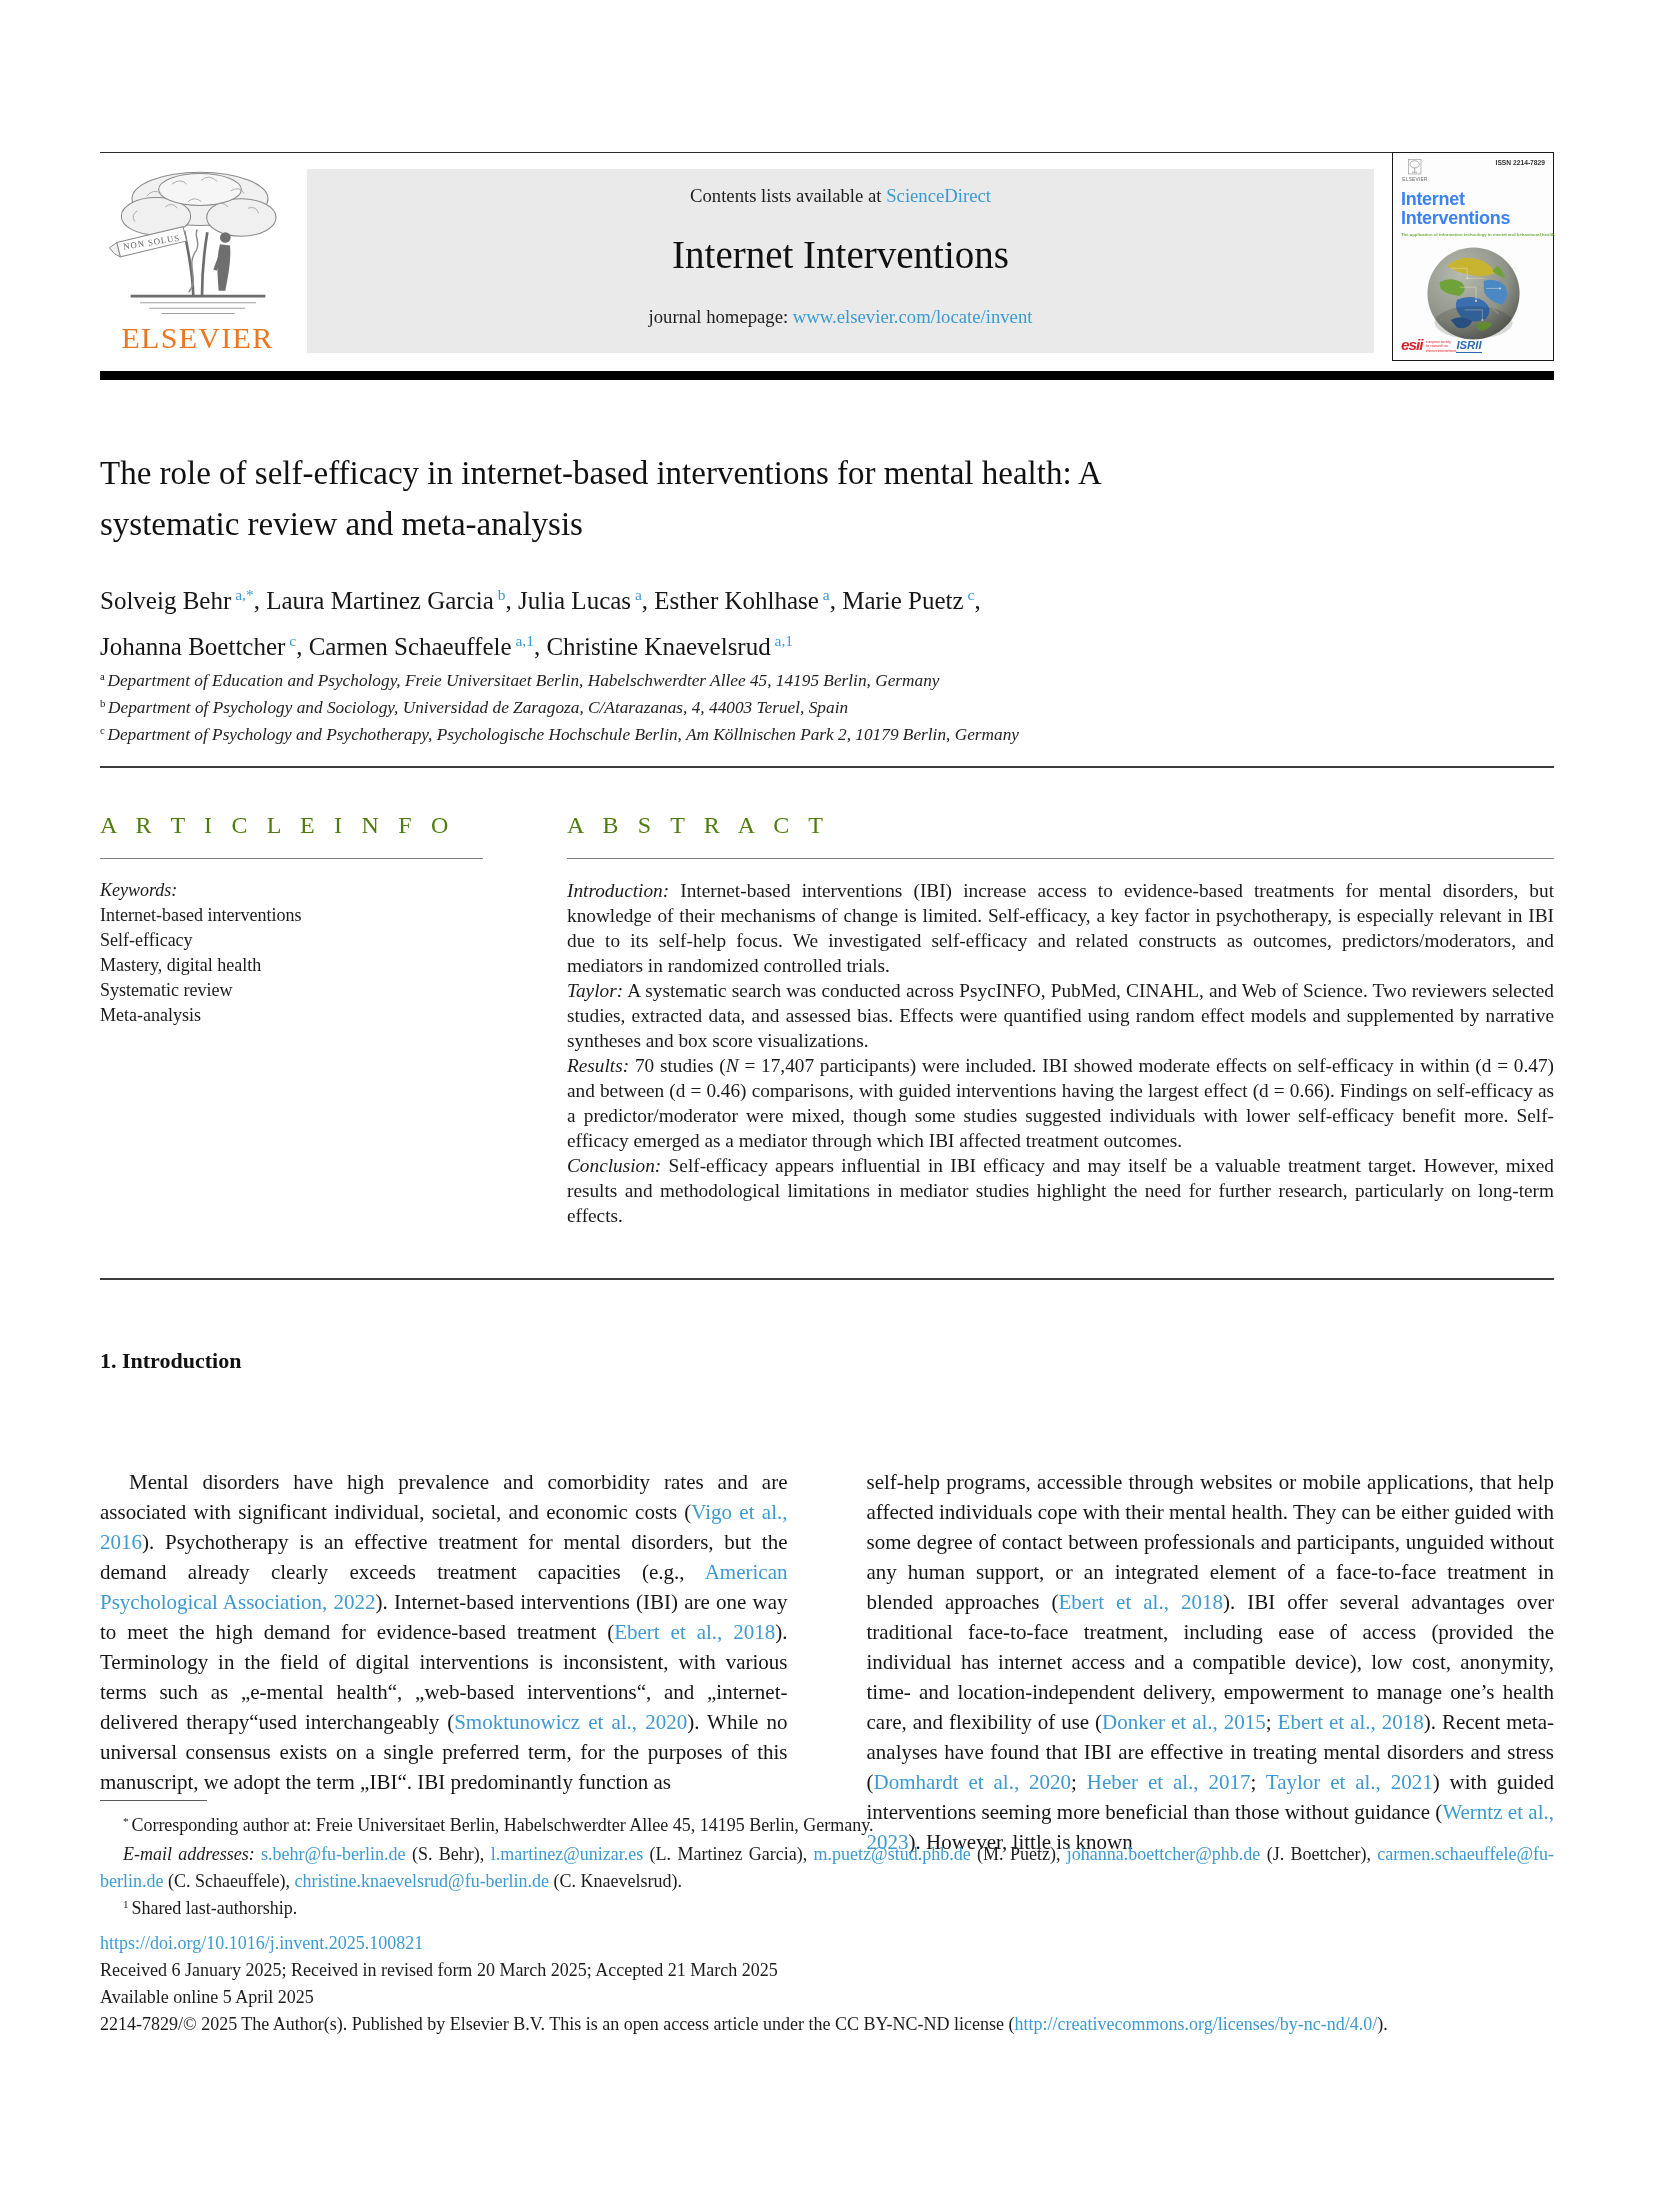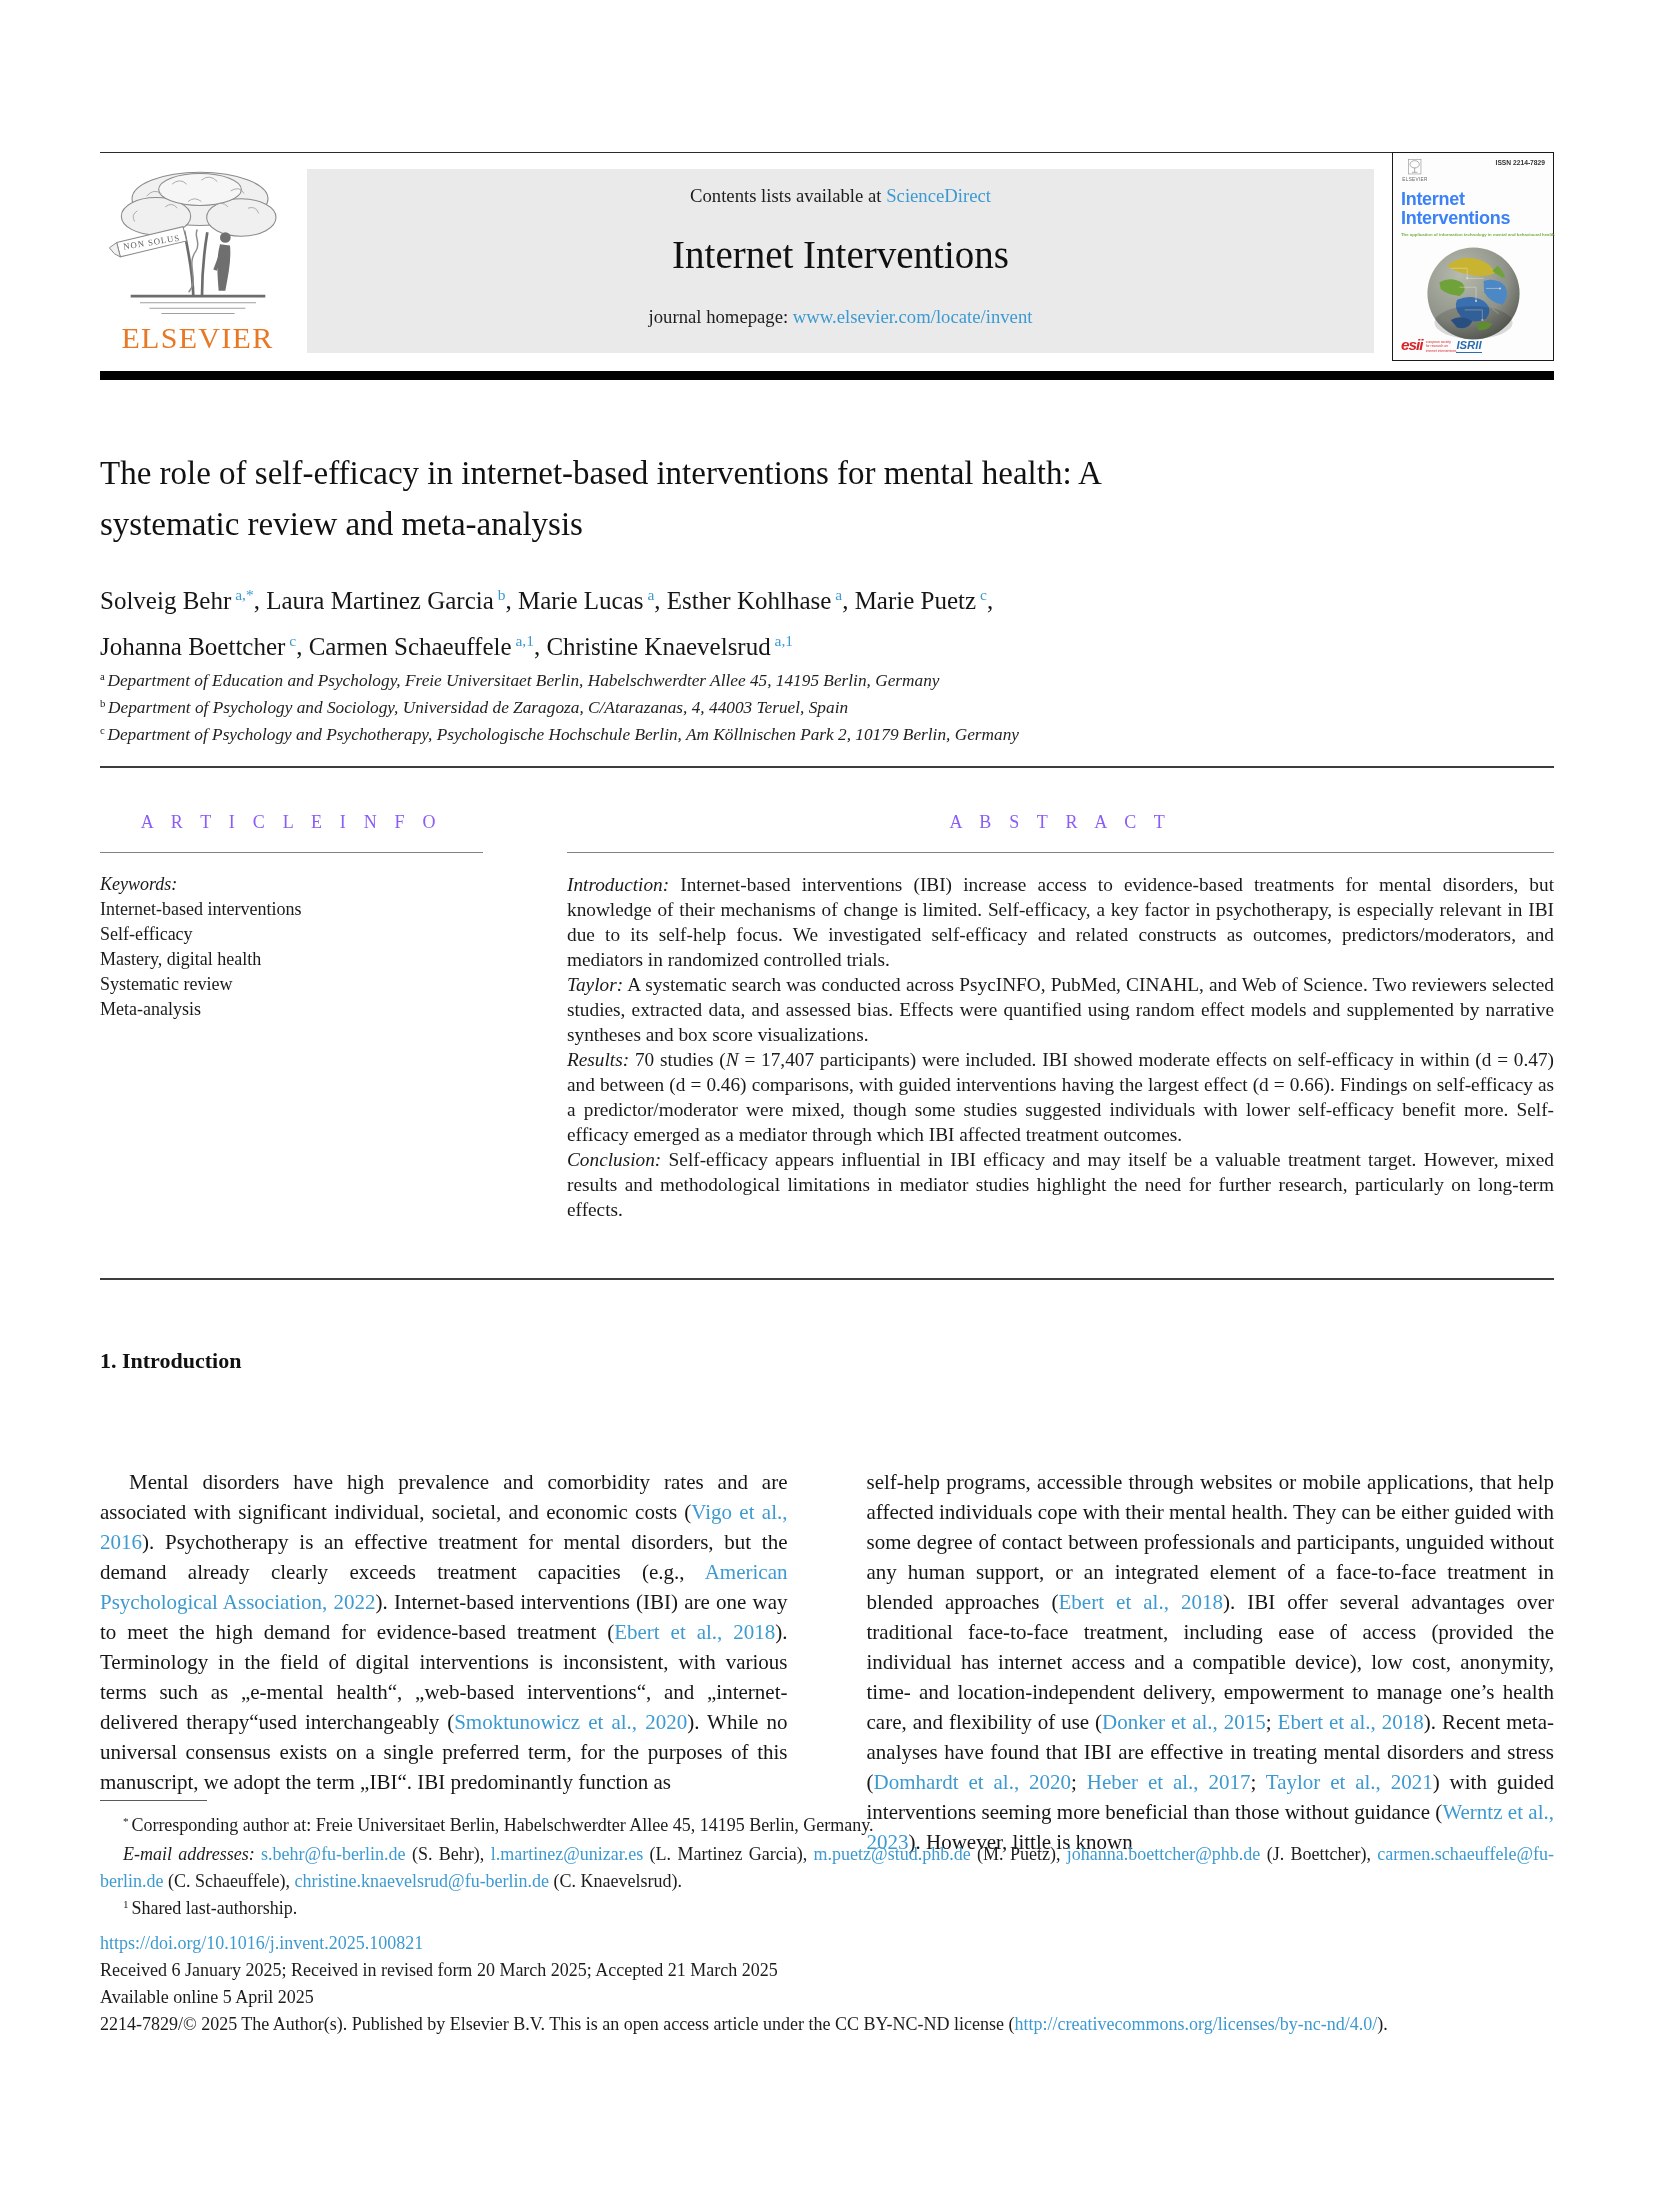--- a/index.html
+++ b/index.html
@@ -42,21 +42,21 @@
 
   .title{position:absolute;left:100px;top:448px;width:1454px;font-size:33px;line-height:51px;color:#111;}
   .authors{position:absolute;left:100px;top:579px;width:1454px;font-size:25px;line-height:43px;color:#161616;}
   .affils{position:absolute;left:100px;top:668px;width:1454px;font-size:17.3px;line-height:25px;font-style:italic;color:#222;}
   .affils .sup{font-style:normal;}
 
   .rule-a{position:absolute;left:100px;top:766px;width:1454px;height:2px;background:#3c3c3c;}
 
   .info-col{position:absolute;left:100px;top:812px;width:383px;}
   .abs-col{position:absolute;left:567px;top:812px;width:987px;}
-  .col-header{font-size:18px;letter-spacing:6.7px;color:#8b5cf6;text-align:center;}
+  .col-header{font-size:24px;letter-spacing:6.7px;color:#4d7c0f;}
   .col-rule{height:1.3px;background:#828282;margin-top:18.7px;}
   .info-body{margin-top:18.7px;font-size:18px;line-height:25px;}
   .kw-label{font-style:italic;}
   .abs-body{margin-top:18.7px;font-size:19.3px;line-height:25px;text-align:justify;}
 
   .rule-b{position:absolute;left:100px;top:1278px;width:1454px;height:2px;background:#3c3c3c;}
 
   .intro-h{position:absolute;left:100px;top:1348px;font-size:22px;font-weight:bold;color:#111;}
   .cols{position:absolute;left:100px;top:1467px;width:1454px;display:flex;gap:79px;}
   .bcol{width:688px;font-size:21px;line-height:30px;text-align:justify;color:#161616;}
@@ -178,21 +178,21 @@
   </div>
 
   <div class="black-bar"></div>
 
   <div class="title">
     <div>The role of self-efficacy in internet-based interventions for mental health: A</div>
     <div>systematic review and meta-analysis</div>
   </div>
 
   <div class="authors">
-    <div><span>Solveig Behr</span><span class="sup lnk"> a,*</span><span>, Laura Martinez Garcia</span><span class="sup lnk"> b</span><span>, Marie Lucas</span><span class="sup lnk"> a</span><span>, Esther Kohlhase</span><span class="sup lnk"> a</span><span>, Marie Puetz</span><span class="sup lnk"> c</span><span>,</span></div>
+    <div><span>Solveig Behr</span><span class="sup lnk"> a,*</span><span>, Laura Martinez Garcia</span><span class="sup lnk"> b</span><span>, Julia Lucas</span><span class="sup lnk"> a</span><span>, Esther Kohlhase</span><span class="sup lnk"> a</span><span>, Marie Puetz</span><span class="sup lnk"> c</span><span>,</span></div>
     <div><span>Johanna Boettcher</span><span class="sup lnk"> c</span><span>, Carmen Schaeuffele</span><span class="sup lnk"> a,1</span><span>, Christine Knaevelsrud</span><span class="sup lnk"> a,1</span></div>
   </div>
 
   <div class="affils">
     <div><span class="sup">a </span><span>Department of Education and Psychology, Freie Universitaet Berlin, Habelschwerdter Allee 45, 14195 Berlin, Germany</span></div>
     <div><span class="sup">b </span><span>Department of Psychology and Sociology, Universidad de Zaragoza, C/Atarazanas, 4, 44003 Teruel, Spain</span></div>
     <div><span class="sup">c </span><span>Department of Psychology and Psychotherapy, Psychologische Hochschule Berlin, Am Köllnischen Park 2, 10179 Berlin, Germany</span></div>
   </div>
 
   <div class="rule-a"></div>

